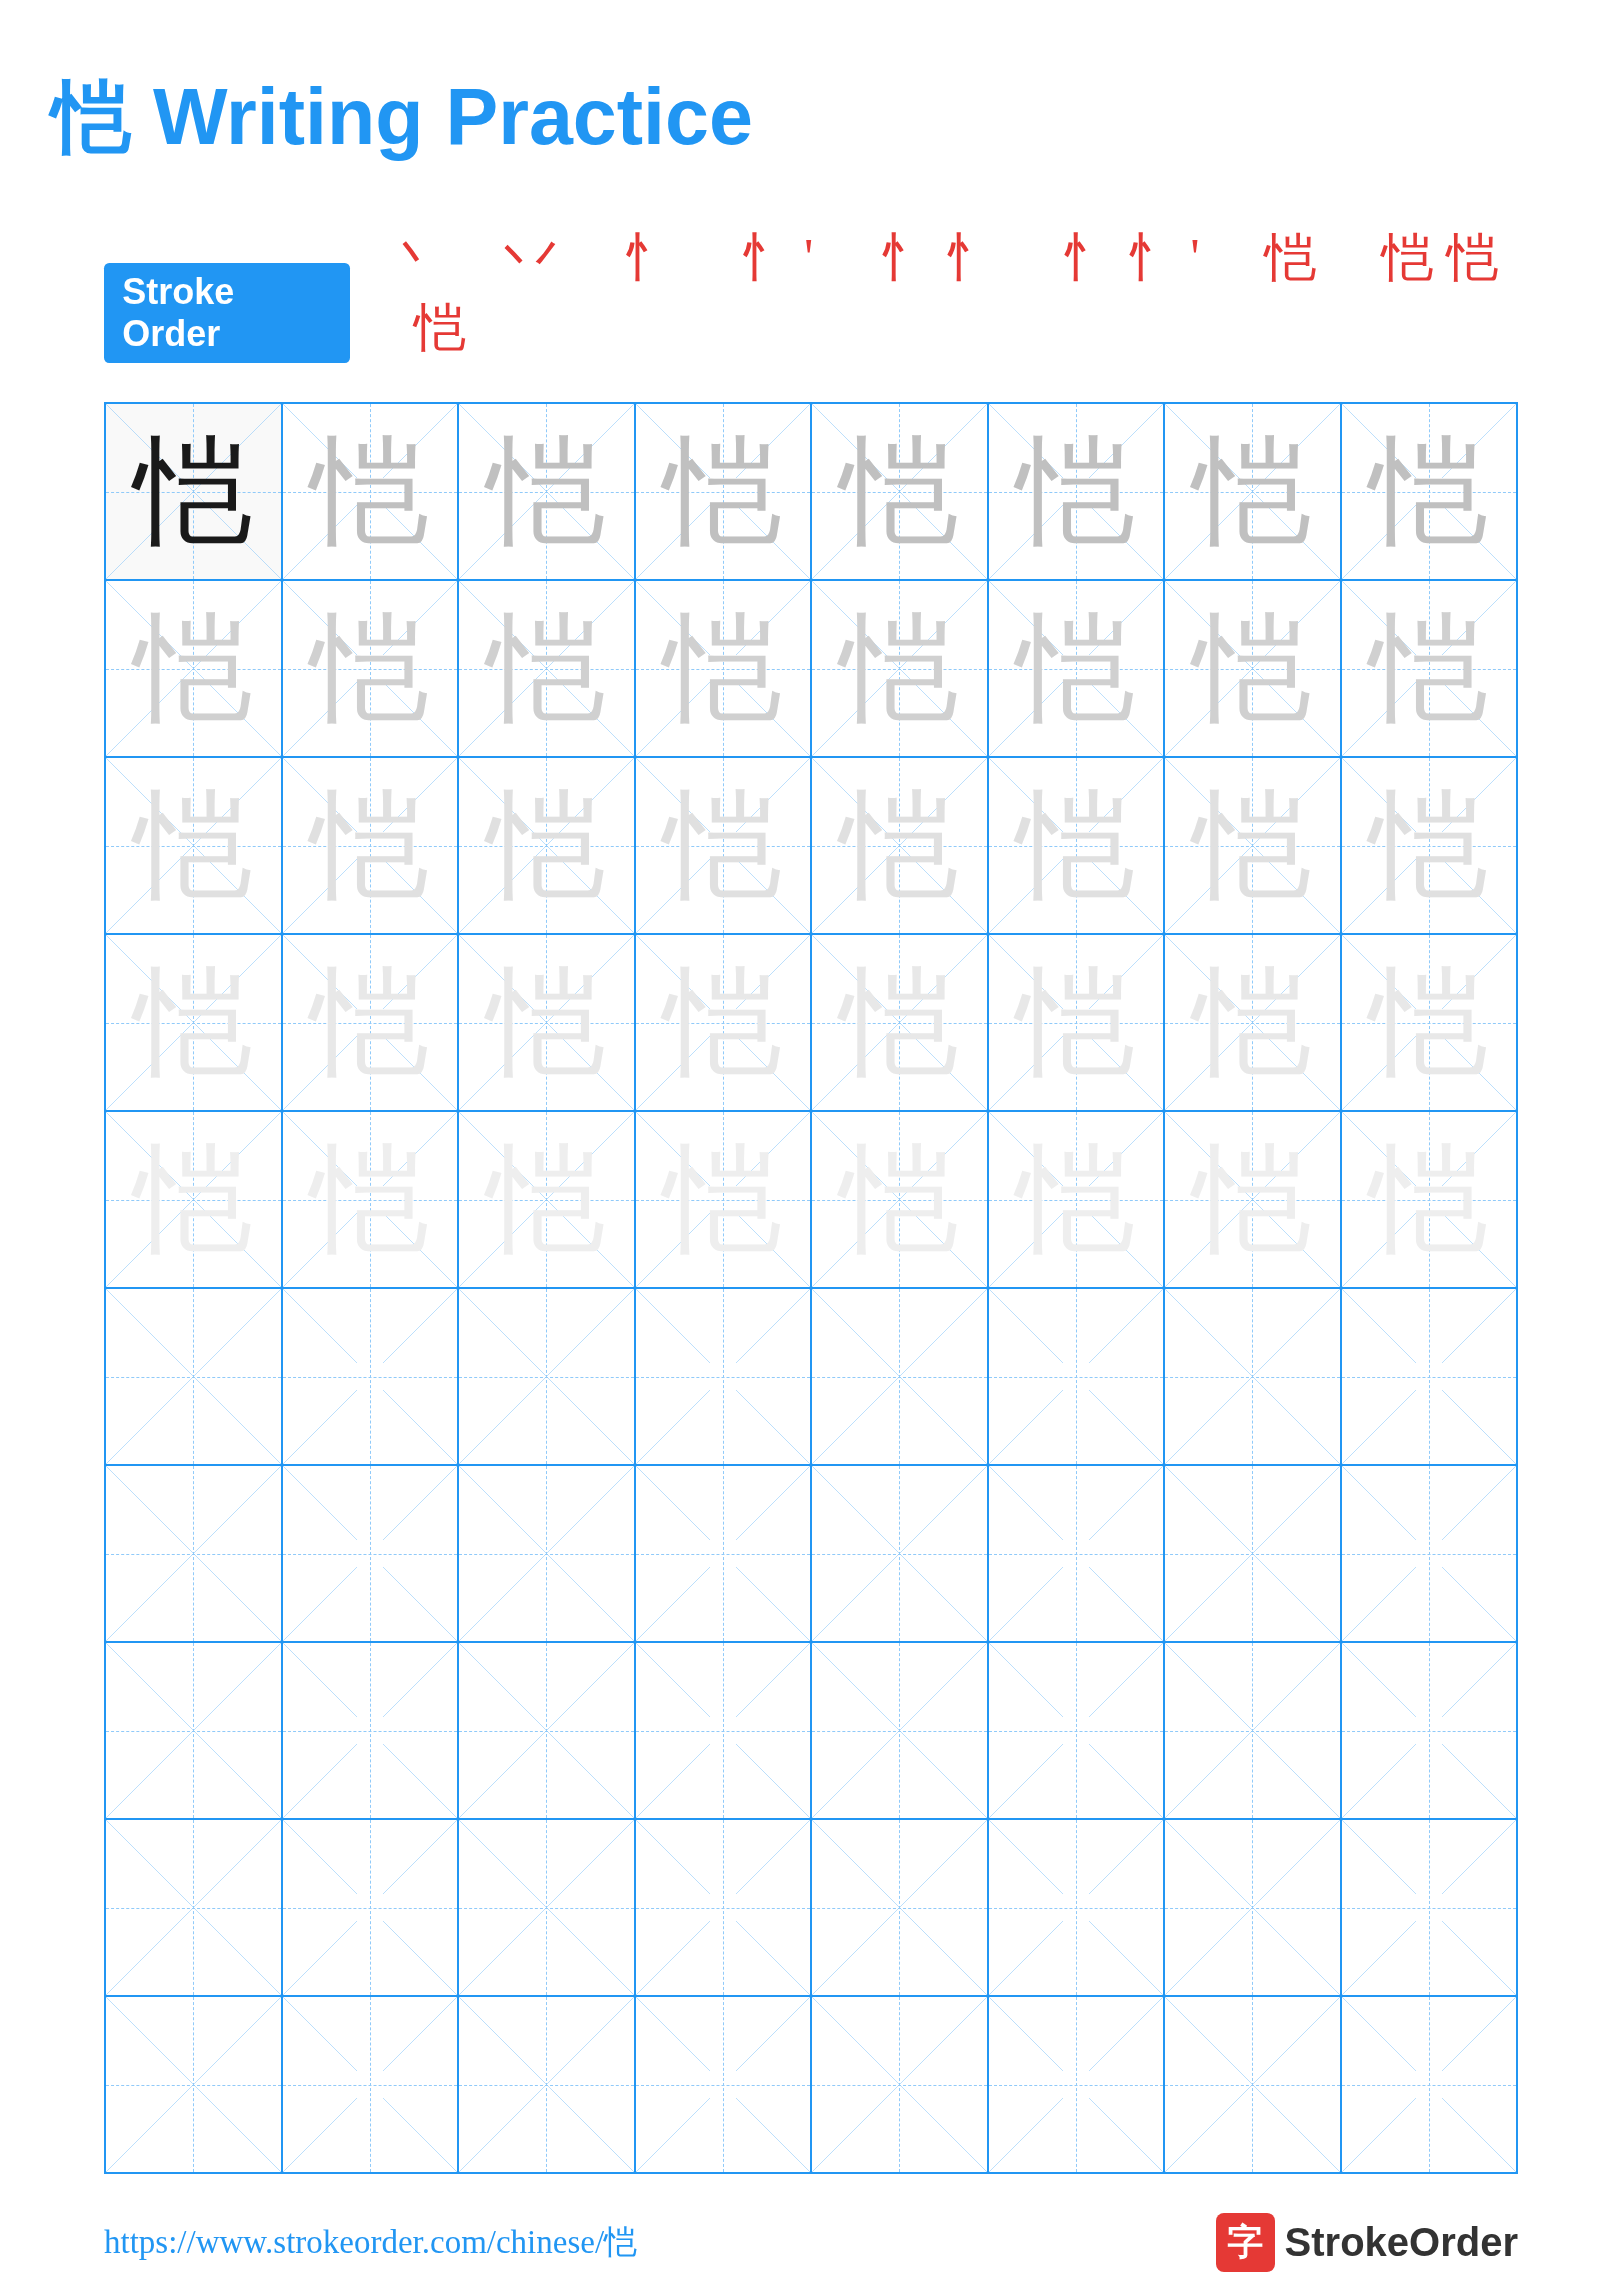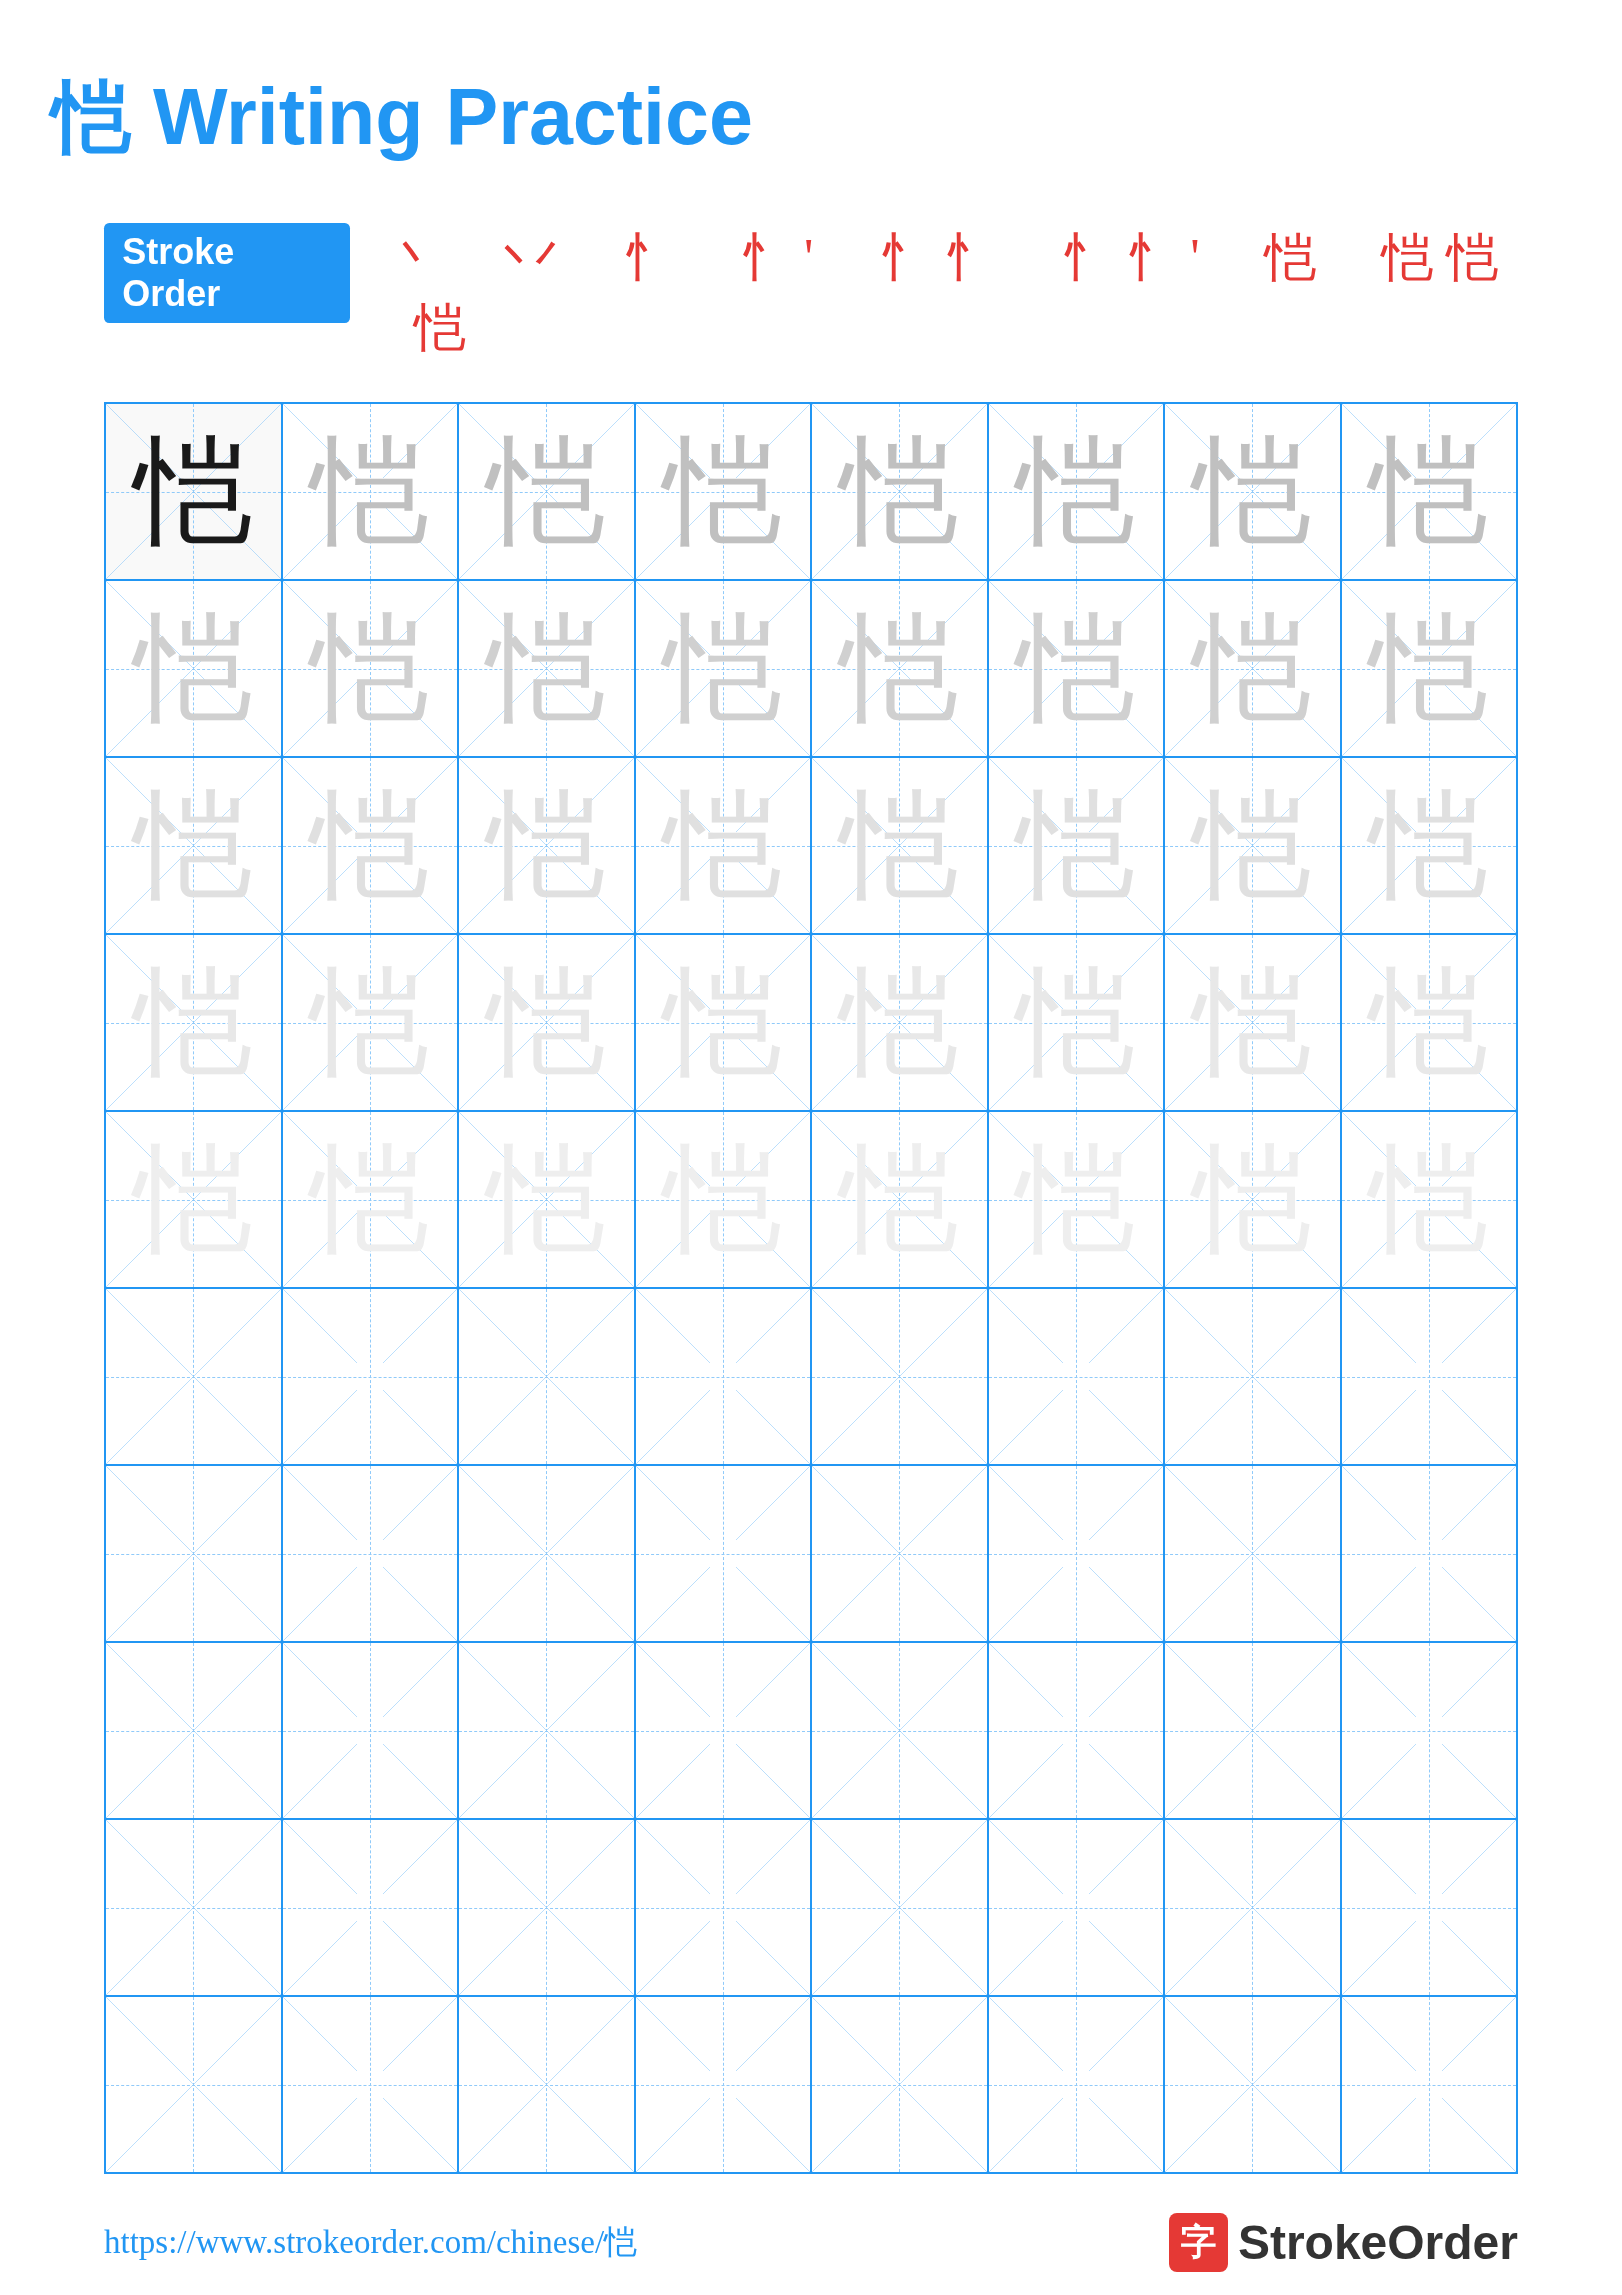--- a/index.html
+++ b/index.html
@@ -21,21 +21,21 @@
       margin-top: 26px;
       font-family: Arial, sans-serif;
     }
 
     .page-title .char {
       color: #2196F3;
     }
 
     .stroke-order-row {
       display: flex;
-      align-items: flex-start;
+      align-items: flex-end;
       margin-bottom: 39px;
       margin-left: 52px;
     }
 
     .stroke-order-badge {
       background: #2196F3;
       color: white;
       font-size: 36px;
       font-weight: bold;
       padding: 7.9px 18.3px;
@@ -171,21 +171,21 @@
       border-radius: 7.9px;
       display: flex;
       align-items: center;
       justify-content: center;
       color: white;
       font-size: 36px;
       font-weight: bold;
     }
 
     .footer-logo-text {
-      font-size: 48px;
+      font-size: 40px;
       font-weight: bold;
       color: #333;
       font-family: Arial, sans-serif;
     }
   </style>
 </head>
 <body>
 
 <div class="page-title">
   <span class="char">恺</span><span> Writing Practice</span>

